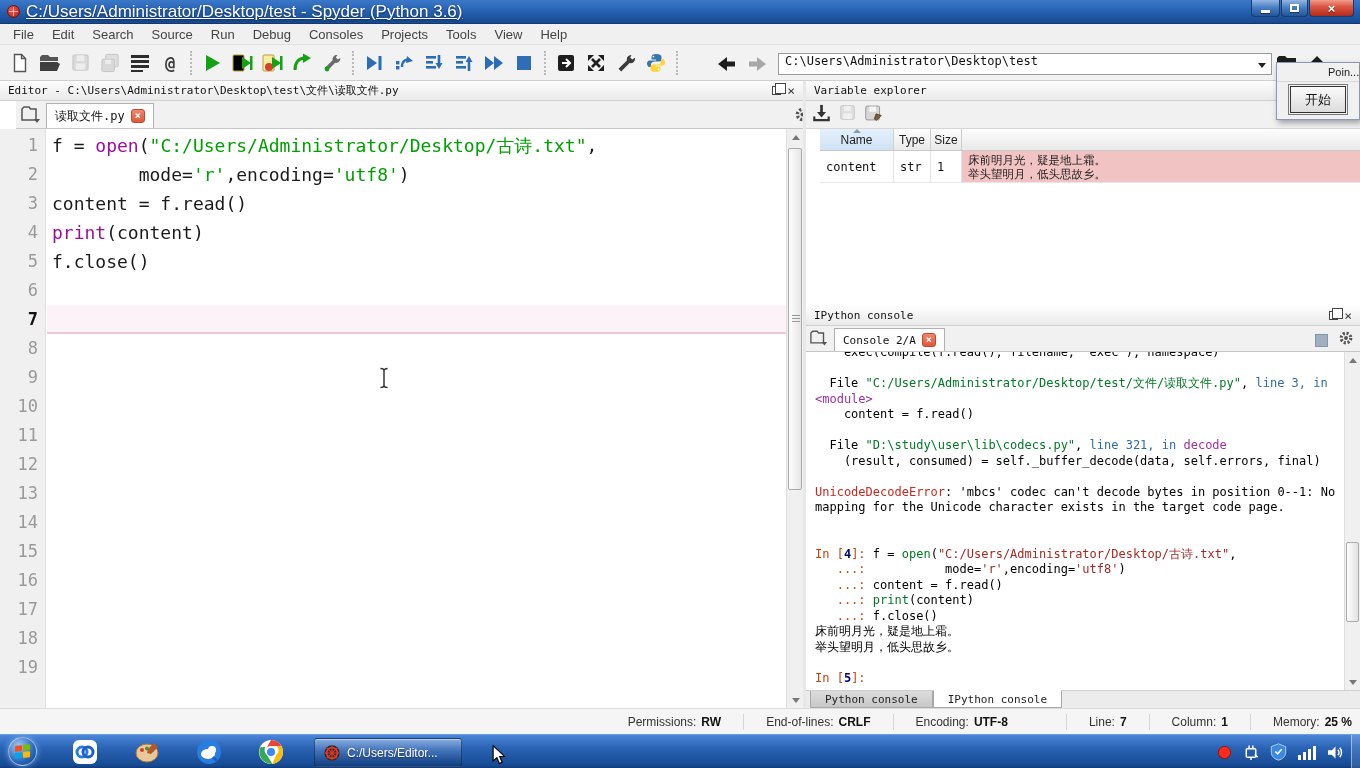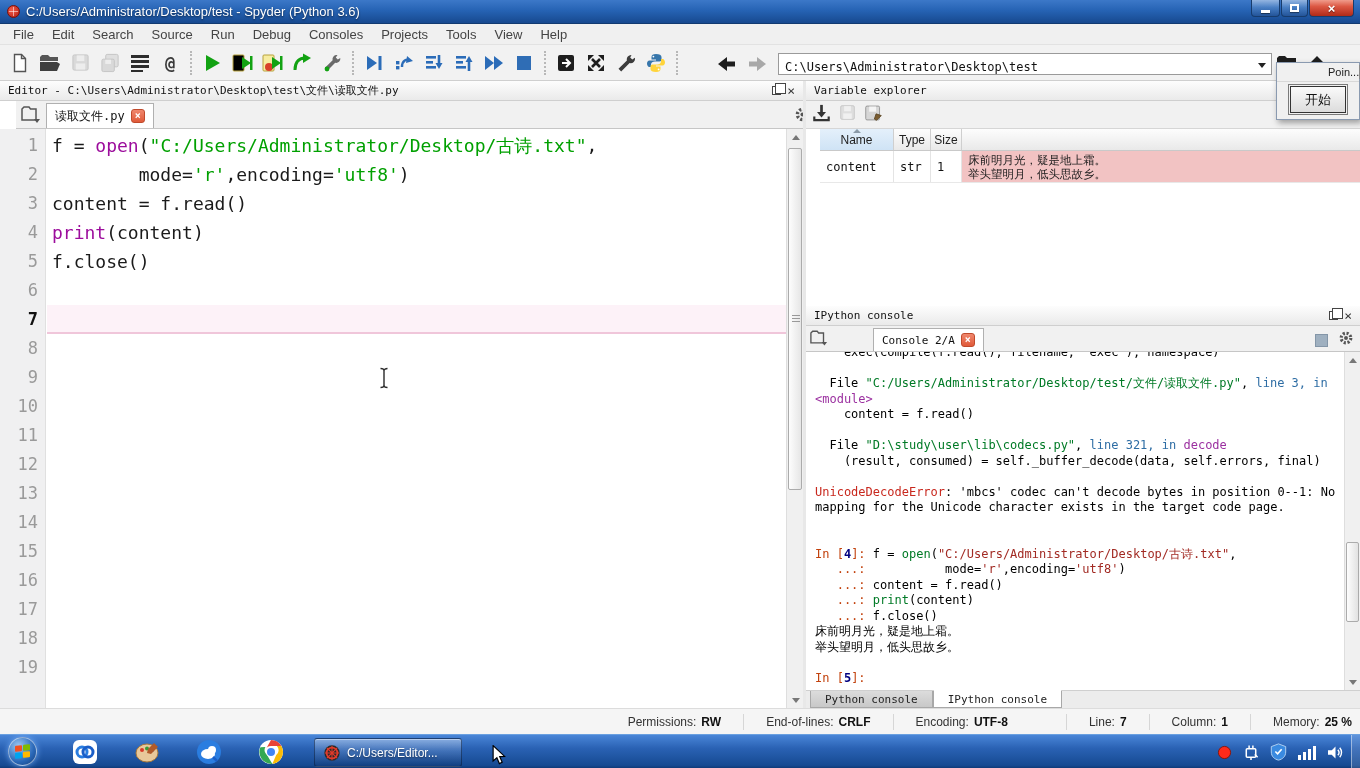--- a/index.html
+++ b/index.html
@@ -7,21 +7,21 @@
   body { font-family:"Liberation Sans", sans-serif; background:#f0f0f0; position:relative; }
 
   
   .titlebar { position:absolute; left:0; top:0; width:1360px; height:24px;
     background:linear-gradient(#3c78c8,#2663b4 45%,#17498f); border-bottom:1px solid #123a70;
     display:flex; align-items:center; color:#fff; }
   .app-icon { width:13px; height:13px; margin:0 6px 0 7px; border-radius:50%;
     background:radial-gradient(circle at 35% 35%, #f55c4a, #b01c10); border:1px solid #7c0f06; position:relative; }
   .app-icon::before { content:""; position:absolute; left:5px; top:1px; width:1px; height:9px; background:rgba(255,255,255,.55); }
   .app-icon::after { content:""; position:absolute; left:1px; top:5px; width:9px; height:1px; background:rgba(255,255,255,.55); }
-  .title-text { font-size:13px; text-shadow:0 1px 2px rgba(0,0,0,.6); }
+  .title-text { font-size:17px; text-shadow:0 1px 2px rgba(0,0,0,.6);text-decoration:underline; }
   .win-controls { position:absolute; right:6px; top:0; display:flex; }
   .wc { height:17px; border:1px solid #173c6d; border-top:none; border-radius:0 0 4px 4px;
     background:linear-gradient(rgba(255,255,255,.45),rgba(130,170,215,.35) 45%,rgba(40,80,140,.45));
     display:flex; align-items:center; justify-content:center; margin-left:1px; }
   .wc.min { width:29px; } .wc.max { width:27px; }
   .wc.close { width:45px; background:linear-gradient(#f09c8c,#dc5844 40%,#b02a18); }
   .glyph-min { width:9px; height:3px; background:#fff; box-shadow:0 1px 1px rgba(0,0,0,.5); margin-top:6px; }
   .glyph-max { width:9px; height:8px; border:2px solid #fff; box-shadow:0 1px 1px rgba(0,0,0,.4); }
   .wc.close span { color:#fff; font-size:13px; font-weight:bold; text-shadow:0 1px 1px rgba(0,0,0,.5); line-height:15px; }
 
@@ -32,21 +32,21 @@
 
   
   .toolbar { position:absolute; left:0; top:45px; width:1360px; height:36px; background:#f2f2f2;
     border-bottom:1px solid #cfcfcf; display:flex; align-items:center; padding-left:5px; }
   .tbtn { width:30px; height:30px; display:flex; align-items:center; justify-content:center; }
   .tsep { width:1px; height:24px; border-left:2px dotted #b8b8b8; margin:0 5px; }
   .dis { opacity:.45; filter:grayscale(1); }
   .at-glyph { font-size:17px; font-weight:bold; color:#3a3a3a; font-family:"DejaVu Sans Mono", monospace; }
   .nav-group { position:absolute; left:712px; top:49px; display:flex; align-items:center; }
   .path-combo { width:494px; height:22px; background:#fff; border:1px solid #9a9a9a; margin-left:6px;
-    display:flex; align-items:flex-end; padding:0 6px; position:relative; }
+    display:flex; align-items:flex-start; padding:0 6px; position:relative; }
   .path-combo .ptext { font-family:"DejaVu Sans Mono", monospace; font-size:12px; color:#111; }
   .combo-arrow { position:absolute; right:5px; top:9px; width:0; height:0;
     border-left:4px solid transparent; border-right:4px solid transparent; border-top:5px solid #222; }
 
   
   .pane-header { background:linear-gradient(#fdfdfd,#eaeaea); border-bottom:1px solid #cfcfcf;
     font-family:"DejaVu Sans Mono", monospace; font-size:11px; color:#111;
     display:flex; align-items:center; padding:0 8px; }
   .ph-icons { margin-left:auto; display:flex; align-items:center; gap:6px; }
   .float-ic { width:9px; height:9px; border:1px solid #444; position:relative; background:#fff; }
@@ -106,21 +106,21 @@
   .ve-cell { font-family:"DejaVu Sans Mono", monospace; font-size:12px; color:#111;
     border-right:1px solid #e4e4e4; display:flex; align-items:center; padding:1px 6px; }
   .ve-cell.name { width:74px; } .ve-cell.type { width:37px; } .ve-cell.size { width:31px; }
   .ve-cell.value { flex:1; background:#f2c3c3; font-family:"Liberation Sans", sans-serif; font-size:11.5px;
     line-height:14px; white-space:pre-line; color:#1c1c1c; }
 
   
   .console-pane { position:absolute; left:806px; top:306px; width:554px; height:402px; background:#fff; }
   .con-header { position:absolute; left:0; top:0; width:554px; height:20px; }
   .con-tabbar { position:absolute; left:0; top:20px; width:554px; height:26px; padding-left:28px; }
-  .con-tabbar .tab { height:23px; font-size:11px;margin-left:39px; }
+  .con-tabbar .tab { height:23px; font-size:11px; }
   .con-right-icons { position:absolute; right:6px; top:4px; display:flex; gap:10px; align-items:center; }
   .stop-sq { width:13px; height:13px; background:#9fb0c0; border:1px solid #8496a8; }
   .con-out { position:absolute; left:0; top:46px; width:538px; height:338px; overflow:hidden; background:#fff; }
   .con-lines { margin-top:-7px; padding-left:9px; }
   .con-row { height:15.5px; line-height:15.5px; font-family:"DejaVu Sans Mono", monospace; font-size:12px; white-space:pre; }
   .ck-k { color:#000; } .ck-g { color:#007a26; } .ck-b { color:#2e6da4; } .ck-m { color:#9b30a0; }
   .ck-e { color:#c8281e; } .ck-p { color:#c2410c; } .ck-pb { color:#000080; font-weight:bold; } .ck-r { color:#a22b24; }
   .c-scroll { position:absolute; right:0; top:46px; width:16px; height:338px; background:#f0f0f0; border-left:1px solid #dedede; }
   .c-thumb { position:absolute; left:1px; top:190px; width:13px; height:80px; border:1px solid #ababab; border-radius:2px;
     background:linear-gradient(90deg,#fdfdfd,#e2e2e2); }

